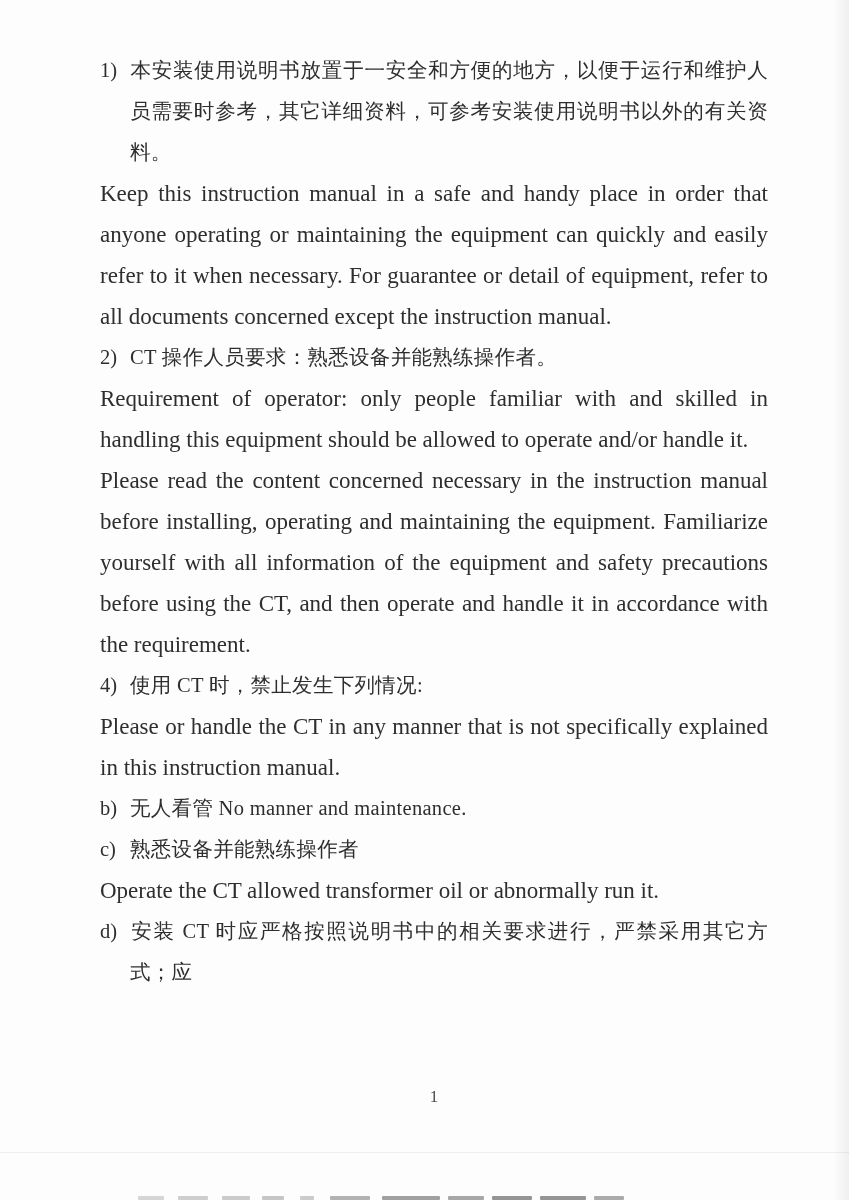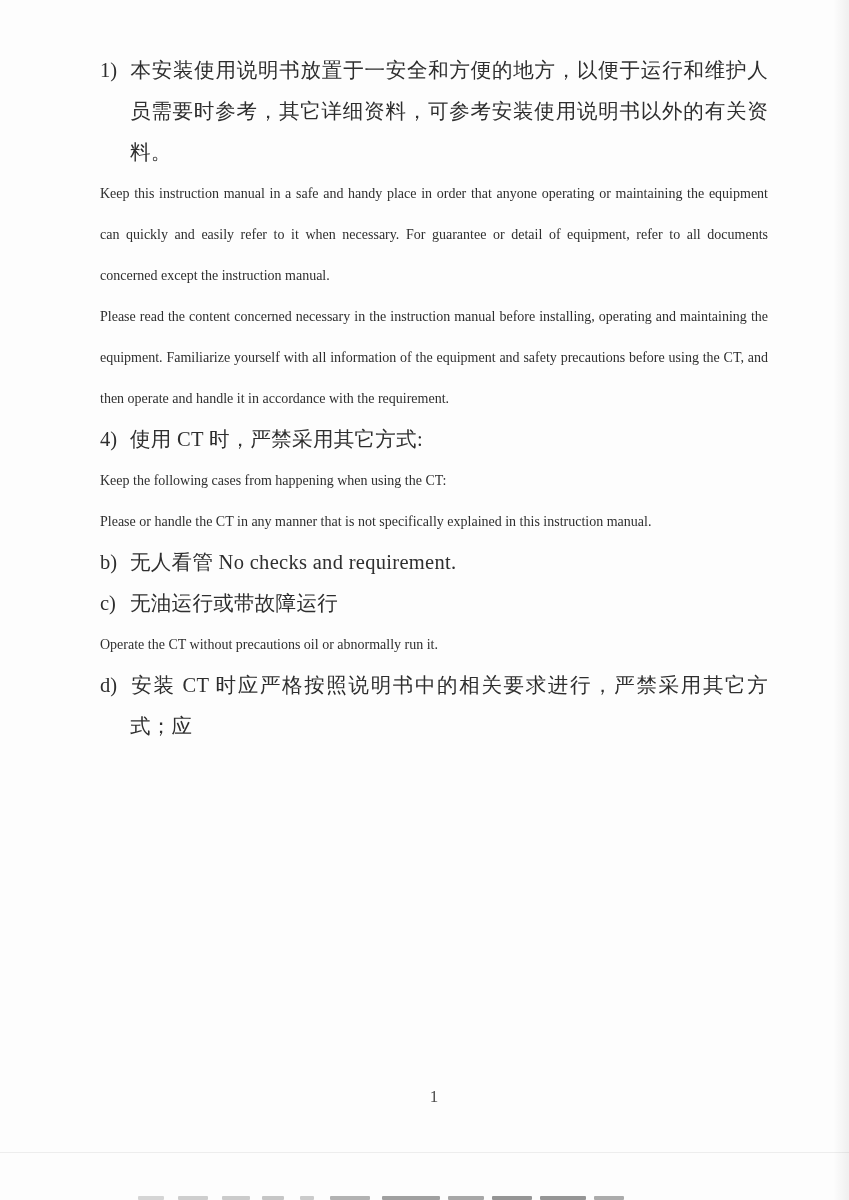--- a/index.html
+++ b/index.html
@@ -44,21 +44,21 @@
     text-indent: -30px;
     letter-spacing: 0.3px;
   }
   .marker {
     display: inline-block;
     width: 30px;
     text-indent: 0;
     letter-spacing: 0;
   }
   .en {
-    font-size: 14px;
+    font-size: 23px;
     margin-left: 27px;
   }
   .page-number {
     position: absolute;
     top: 1086px;
     left: 100px;
     width: 668px;
     text-align: center;
     font-size: 17px;
     line-height: 22px;
@@ -90,35 +90,38 @@
 </head>
 <body>
 
 <div class="page">
   <div class="content" id="instruction-list">
       <div class="item">
         <p class="zh"><span class="marker">1)</span><span>本安装使用说明书放置于一安全和方便的地方，以便于运行和维护人员需要时参考，其它详细资料，可参考安装使用说明书以外的有关资料。</span></p>
         <p class="en">Keep this instruction manual in a safe and handy place in order that anyone operating or maintaining the equipment can quickly and easily refer to it when necessary. For guarantee or detail of equipment, refer to all documents concerned except the instruction manual.</p>
       </div>
       <div class="item">
+        <p class="zh"><span class="marker">2)</span><span>CT 操作人员要求：熟悉设备并能熟练操作者。</span></p>
+        <p class="en">Requirement of operator: only people familiar with and skilled in handling this equipment should be allowed to operate and/or handle it.</p>
+      </div>
+      <div class="item">
         <p class="en">Please read the content concerned necessary in the instruction manual before installing, operating and maintaining the equipment. Familiarize yourself with all information of the equipment and safety precautions before using the CT, and then operate and handle it in accordance with the requirement.</p>
       </div>
       <div class="item">
-        <p class="zh"><span class="marker">4)</span><span>使用 CT 时，严禁采用其它方式:</span></p>
-        <p class="en">Keep the following cases from happening when using the CT:</p>
+        <p class="zh"><span class="marker">4)</span><span>使用 CT 时，禁止发生下列情况:</span></p>
       </div>
       <div class="item">
         <p class="en">Please or handle the CT in any manner that is not specifically explained in this instruction manual.</p>
       </div>
       <div class="item">
-        <p class="zh"><span class="marker">b)</span><span>无人看管 No checks and requirement.</span></p>
+        <p class="zh"><span class="marker">b)</span><span>无人看管 No manner and maintenance.</span></p>
       </div>
       <div class="item">
-        <p class="zh"><span class="marker">c)</span><span>无油运行或带故障运行</span></p>
-        <p class="en">Operate the CT without precautions oil or abnormally run it.</p>
+        <p class="zh"><span class="marker">c)</span><span>熟悉设备并能熟练操作者</span></p>
+        <p class="en">Operate the CT allowed transformer oil or abnormally run it.</p>
       </div>
       <div class="item">
         <p class="zh"><span class="marker">d)</span><span>安装 CT 时应严格按照说明书中的相关要求进行，严禁采用其它方式；应</span></p>
       </div>
     </div>
   <div class="page-number">1</div>
   <div class="hairline"></div>
   <div class="edge-dashes" id="edge-dashes">
       <span style="left: 138px; width: 26px; opacity: 0.22;"></span>
       <span style="left: 178px; width: 30px; opacity: 0.26;"></span>

